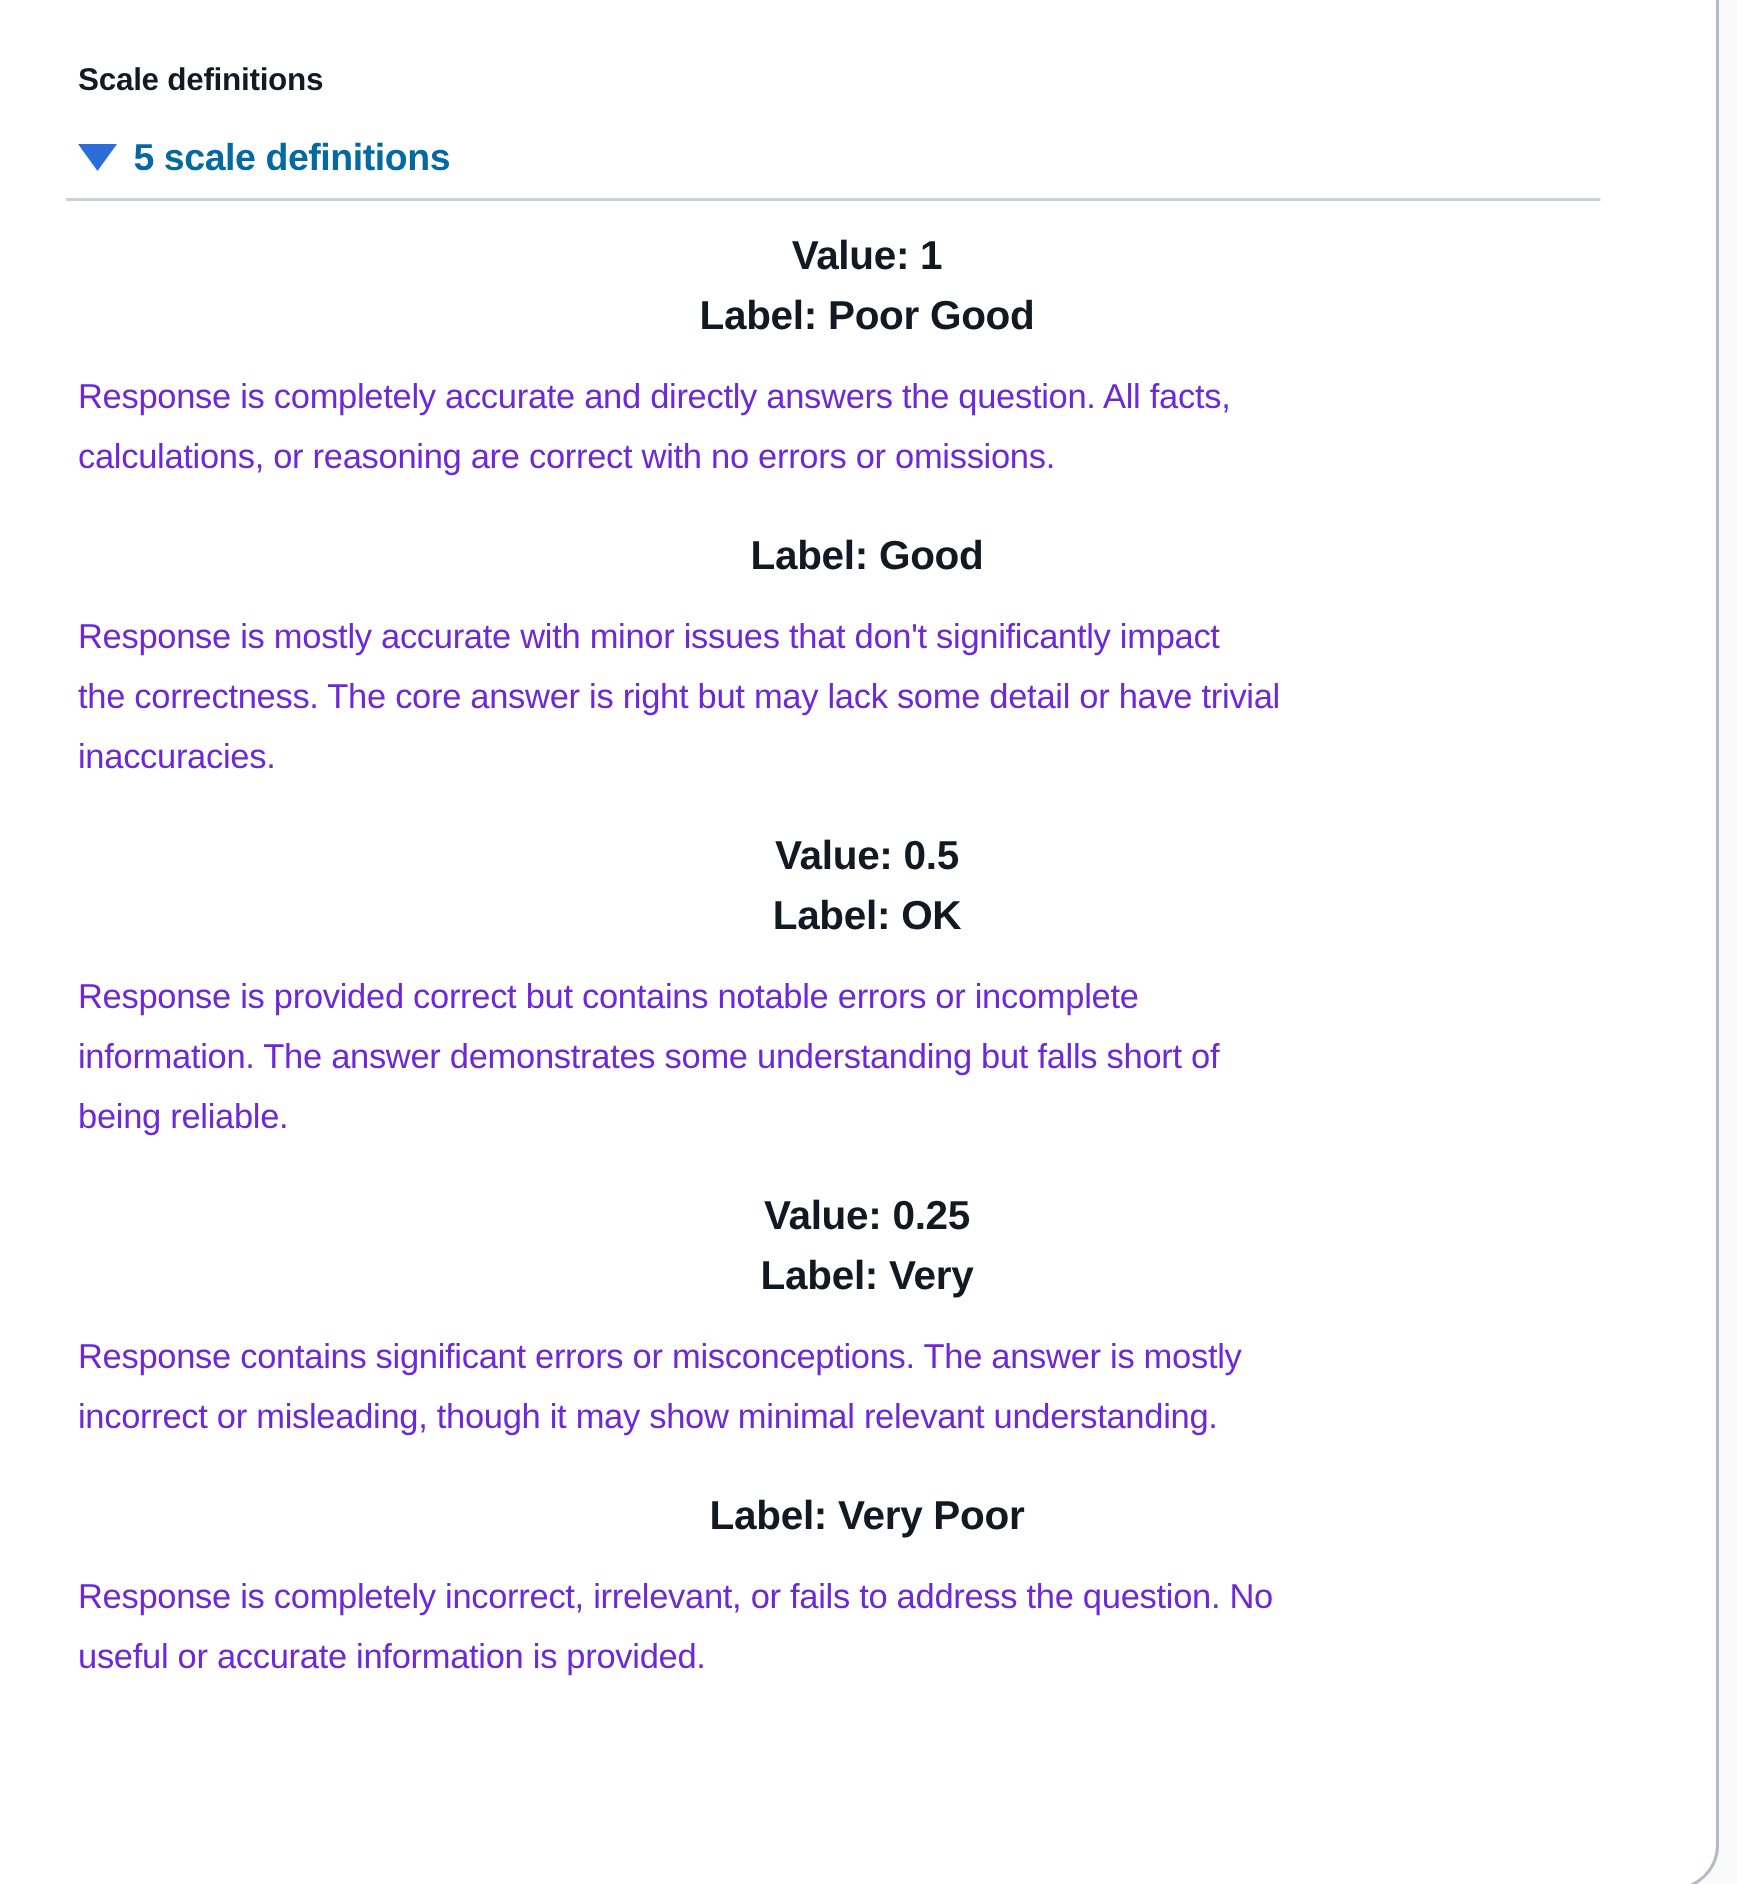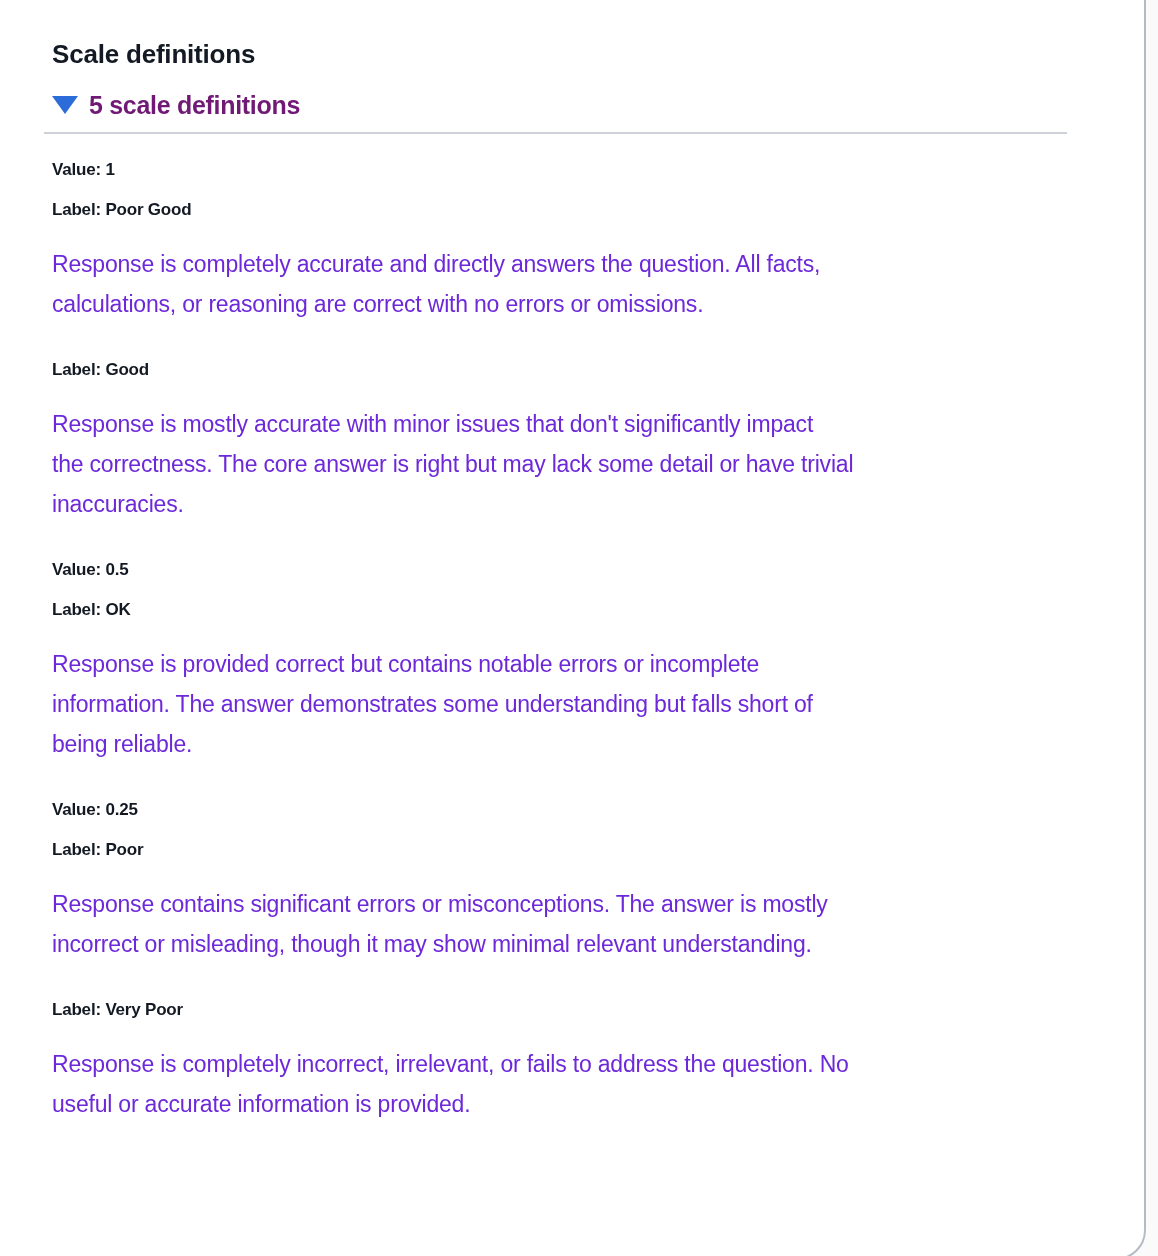--- a/index.html
+++ b/index.html
@@ -21,21 +21,21 @@
     border: 2px solid #b5bbc5;
     border-bottom-right-radius: 30px;
     box-sizing: border-box;
   }
   .content {
     padding: 50px 40px 0 62px;
     color: #121923;
   }
   .panel-heading {
     margin: 0;
-    font-size: 26px;
+    font-size: 21px;
     font-weight: 700;
     line-height: 28px;
     letter-spacing: -0.2px;
     color: #131a24;
   }
   .expander {
     margin-top: 20px;
     display: flex;
     align-items: center;
     height: 34px;
@@ -47,44 +47,45 @@
     height: 0;
     border-left: 13px solid transparent;
     border-right: 13px solid transparent;
     border-top: 18px solid #2b6cd9;
     margin-right: 11px;
   }
   .expander-label {
     font-size: 25px;
     font-weight: 700;
     letter-spacing: -0.3px;
-    color: #701a75;
+    color: #0369a1;
   }
   .divider {
     margin-top: 10px;
     margin-left: -8px;
     width: 1023px;
     height: 0;
     border-top: 2px solid #ced2d8;
   }
   .definitions {
     padding-bottom: 40px;
   }
   .definition {
     margin-top: 26px;
   }
   .definition:first-child {
     margin-top: 16px;
   }
   .def-line {
-    font-size: 17px;
+    font-size: 27px;
     font-weight: 700;
     line-height: 40px;
     letter-spacing: -0.2px;
     color: #121923;
+    text-align: center;
   }
   .def-desc {
     margin: 14px 0 0 0;
     font-size: 23px;
     font-weight: 400;
     line-height: 40px;
     letter-spacing: -0.2px;
     color: #6d28d9;
     white-space: pre-line;
   }
@@ -123,21 +124,21 @@
       <div class="definition">
         <div class="def-line">Value: 0.5</div>
         <div class="def-line">Label: OK</div>
         <p class="def-desc">Response is provided correct but contains notable errors or incomplete
 information. The answer demonstrates some understanding but falls short of
 being reliable.</p>
       </div>
 
       <div class="definition">
         <div class="def-line">Value: 0.25</div>
-        <div class="def-line">Label: Poor</div>
+        <div class="def-line">Label: Very</div>
         <p class="def-desc">Response contains significant errors or misconceptions. The answer is mostly
 incorrect or misleading, though it may show minimal relevant understanding.</p>
       </div>
 
       <div class="definition">
         <div class="def-line">Label: Very Poor</div>
         <p class="def-desc">Response is completely incorrect, irrelevant, or fails to address the question. No
 useful or accurate information is provided.</p>
       </div>
 

